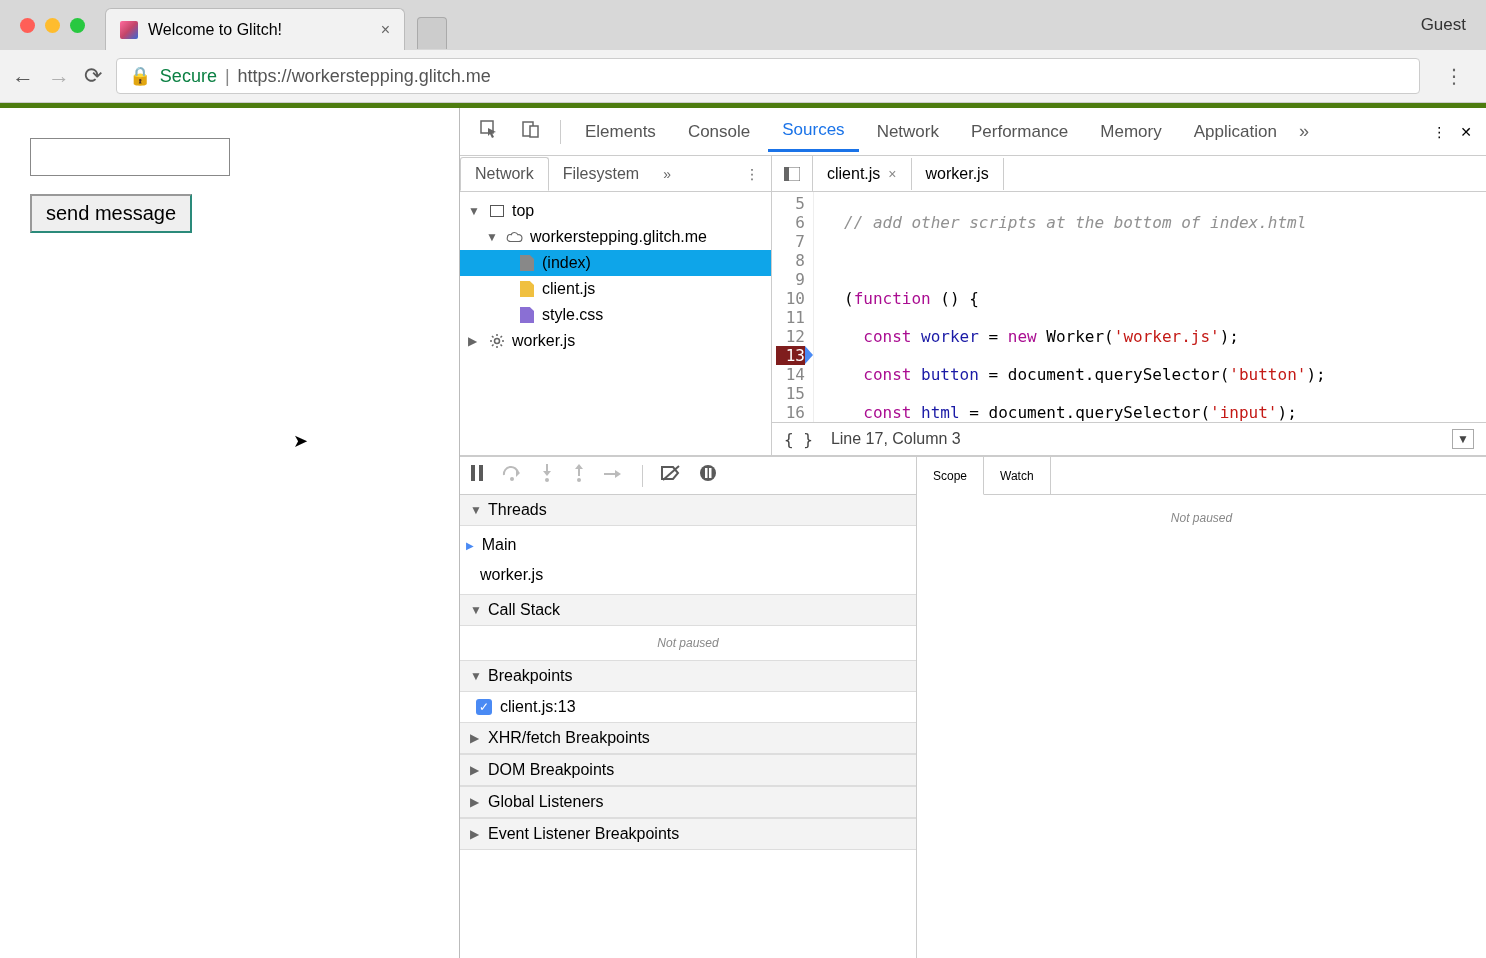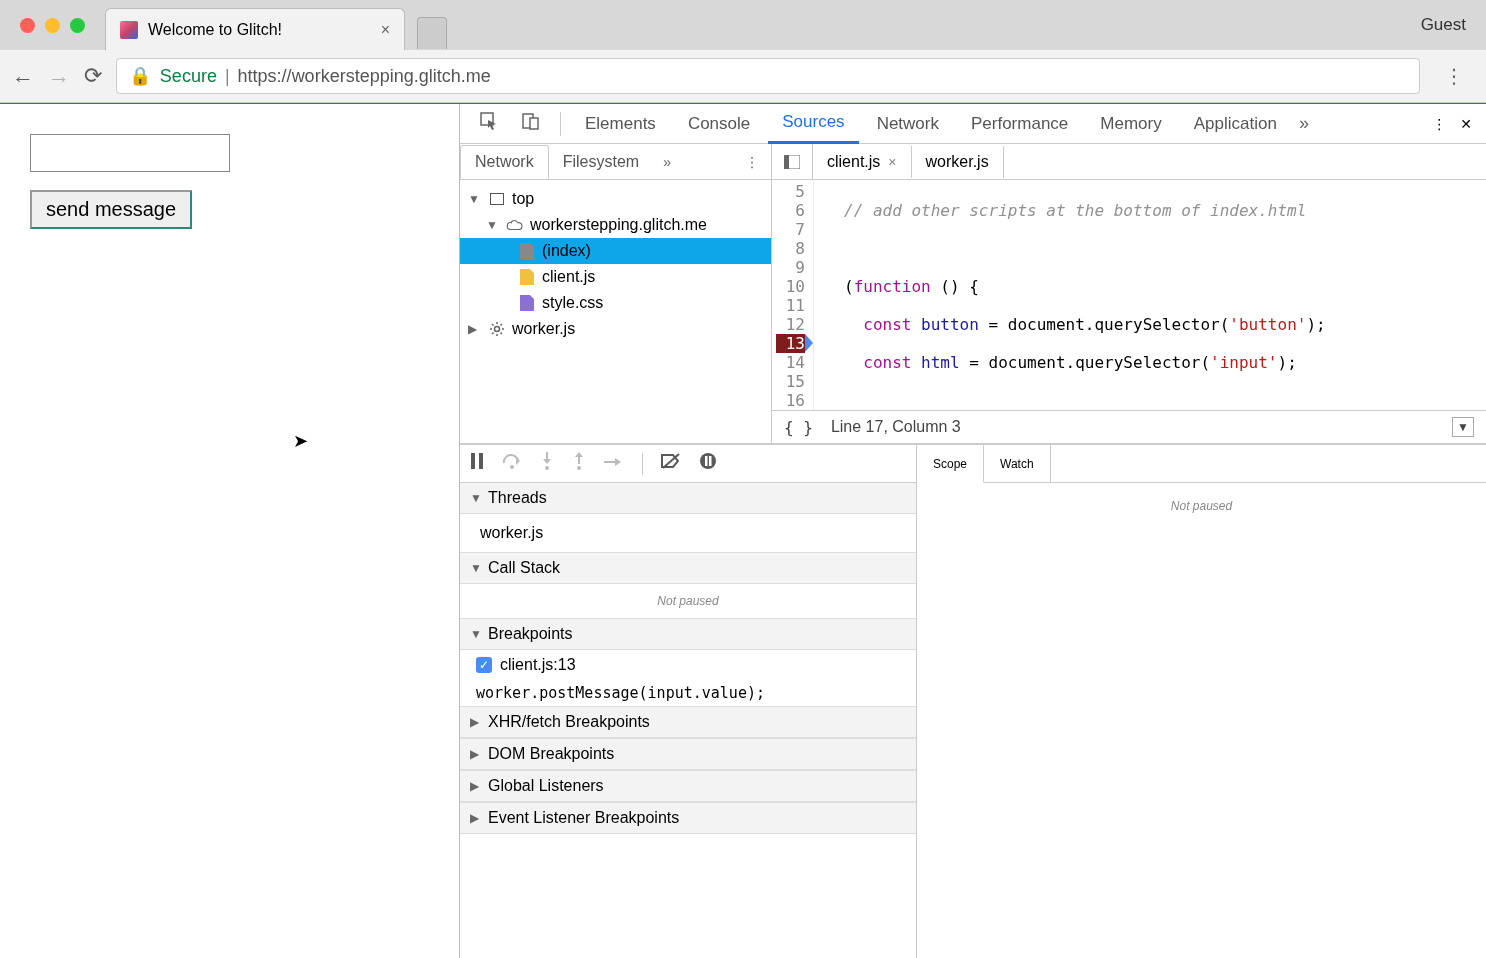--- a/index.html
+++ b/index.html
@@ -1,17 +1,17 @@
 <!DOCTYPE html>
 <html><head>
 <meta charset="utf-8">
 <style>
 * { box-sizing: border-box; margin: 0; padding: 0; }
 body { font-family: -apple-system, "Helvetica Neue", Arial, sans-serif; font-size: 14px; background: #fff; width: 1486px; height: 958px; overflow: hidden; }
-.browser-chrome { background: #d8d8d8; border-bottom: 1px solid #4d7c0f; }
+.browser-chrome { background: #d8d8d8; border-bottom: 5px solid #4d7c0f; }
 .tab-bar { display: flex; align-items: center; height: 50px; padding-left: 10px; }
 .traffic-lights { display: flex; gap: 10px; padding: 0 10px; }
 .light { width: 15px; height: 15px; border-radius: 50%; }
 .light.red { background: #ff5f57; }
 .light.yellow { background: #febc2e; }
 .light.green { background: #28c840; }
 .tab { display: flex; align-items: center; background: #f2f2f2; border-radius: 6px 6px 0 0; padding: 8px 14px; margin-left: 10px; height: 42px; margin-top: 8px; gap: 10px; min-width: 300px; border: 1px solid #bbb; border-bottom: none; }
 .tab-favicon { width: 18px; height: 18px; background: linear-gradient(135deg, #ff6b9d, #c44569, #3867d6); border-radius: 2px; }
 .tab-title { flex: 1; font-size: 16px; }
 .tab-close { font-size: 16px; color: #666; cursor: pointer; }
@@ -25,21 +25,21 @@
 .secure-text { color: #0b8043; }
 .url-sep { color: #888; }
 .url-text { color: #555; }
 .menu-dots { font-size: 20px; color: #666; padding: 0 10px; }
 .content-area { display: flex; height: calc(958px - 102px); }
 .page-area { width: 460px; background: #fff; padding: 30px; border-right: 1px solid #bbb; }
 .page-input { width: 200px; height: 38px; border: 1px solid #888; margin-bottom: 18px; padding: 4px; font-size: 16px; }
 .page-button { font-size: 20px; padding: 6px 14px; background: #efefef; border: 2px solid #999; border-right-color: #2a8a7a; border-bottom-color: #2a8a7a; cursor: pointer; }
 .cursor-pointer { position: absolute; left: 293px; top: 430px; font-size: 18px; }
 .devtools { flex: 1; display: flex; flex-direction: column; background: #fff; }
-.dt-tabs { display: flex; align-items: center; border-bottom: 1px solid #ccc; height: 40px; padding-left: 10px; gap: 4px; }
+.dt-tabs { display: flex; align-items: center; border-bottom: 1px solid #ccc; height: 48px; padding-left: 10px; gap: 4px; }
 .dt-icon { padding: 0 10px; font-size: 18px; color: #5a5a5a; cursor: pointer; }
 .dt-sep { width: 1px; height: 24px; background: #ccc; margin: 0 6px; }
 .dt-tab { padding: 9px 14px; font-size: 17px; color: #555; cursor: pointer; }
 .dt-tab.active { color: #1a73e8; border-bottom: 3px solid #1a73e8; }
 .dt-more { margin-left: 4px; font-size: 18px; color: #666; }
 .dt-right-icons { margin-left: auto; display: flex; gap: 14px; padding-right: 14px; }
 .sources-layout { display: flex; height: 300px; border-bottom: 1px solid #ccc; }
 .file-nav { width: 312px; border-right: 1px solid #ccc; display: flex; flex-direction: column; }
 .file-nav-tabs { display: flex; align-items: center; border-bottom: 1px solid #ccc; height: 36px; }
 .fn-tab { padding: 7px 14px; font-size: 16px; color: #555; cursor: pointer; }
@@ -255,20 +255,21 @@
               <div>12</div>
               <div class="bp">13</div>
               <div>14</div>
               <div>15</div>
               <div>16</div>
           </div>
           <div class="code-lines">
 <div><span class="c-comment">// add other scripts at the bottom of index.html</span></div>
 <div> </div>
 <div>(<span class="c-fn">function</span> () {</div>
+<div>  <span class="c-kw">const</span> <span class="c-var">worker</span> = <span class="c-new">new</span> Worker(<span class="c-str">'worker.js'</span>);</div>
 <div>  <span class="c-kw">const</span> <span class="c-var">button</span> = document.querySelector(<span class="c-str">'button'</span>);</div>
 <div>  <span class="c-kw">const</span> <span class="c-var">html</span> = document.querySelector(<span class="c-str">'input'</span>);</div>
 
 
 
 
 
 
 
 
@@ -331,38 +332,38 @@
                 <rect x="6" y="4" width="2.5" height="10" fill="#fff"></rect>
                 <rect x="10" y="4" width="2.5" height="10" fill="#fff"></rect>
               </svg>
           </span>
         </div>
         <div class="panel-header first">
           <span class="panel-arrow">▼</span>
           <span>Threads</span>
         </div>
         <div class="panel-body">
+          <div class="thread-row active">Main</div>
           <div class="thread-row">worker.js</div>
         </div>
         <div class="panel-header">
           <span class="panel-arrow">▼</span>
           <span>Call Stack</span>
         </div>
         <div class="not-paused">Not paused</div>
         <div class="panel-header">
           <span class="panel-arrow">▼</span>
           <span>Breakpoints</span>
         </div>
         <div class="bp-row">
           <div class="bp-check">
             <span class="bp-checkbox">✓</span>
             <span>client.js:13</span>
           </div>
         </div>
-        <div class="bp-code">worker.postMessage(input.value);</div>
         <div class="panel-header">
           <span class="panel-arrow">▶</span>
           <span>XHR/fetch Breakpoints</span>
         </div>
         <div class="panel-header">
           <span class="panel-arrow">▶</span>
           <span>DOM Breakpoints</span>
         </div>
         <div class="panel-header">
           <span class="panel-arrow">▶</span>

